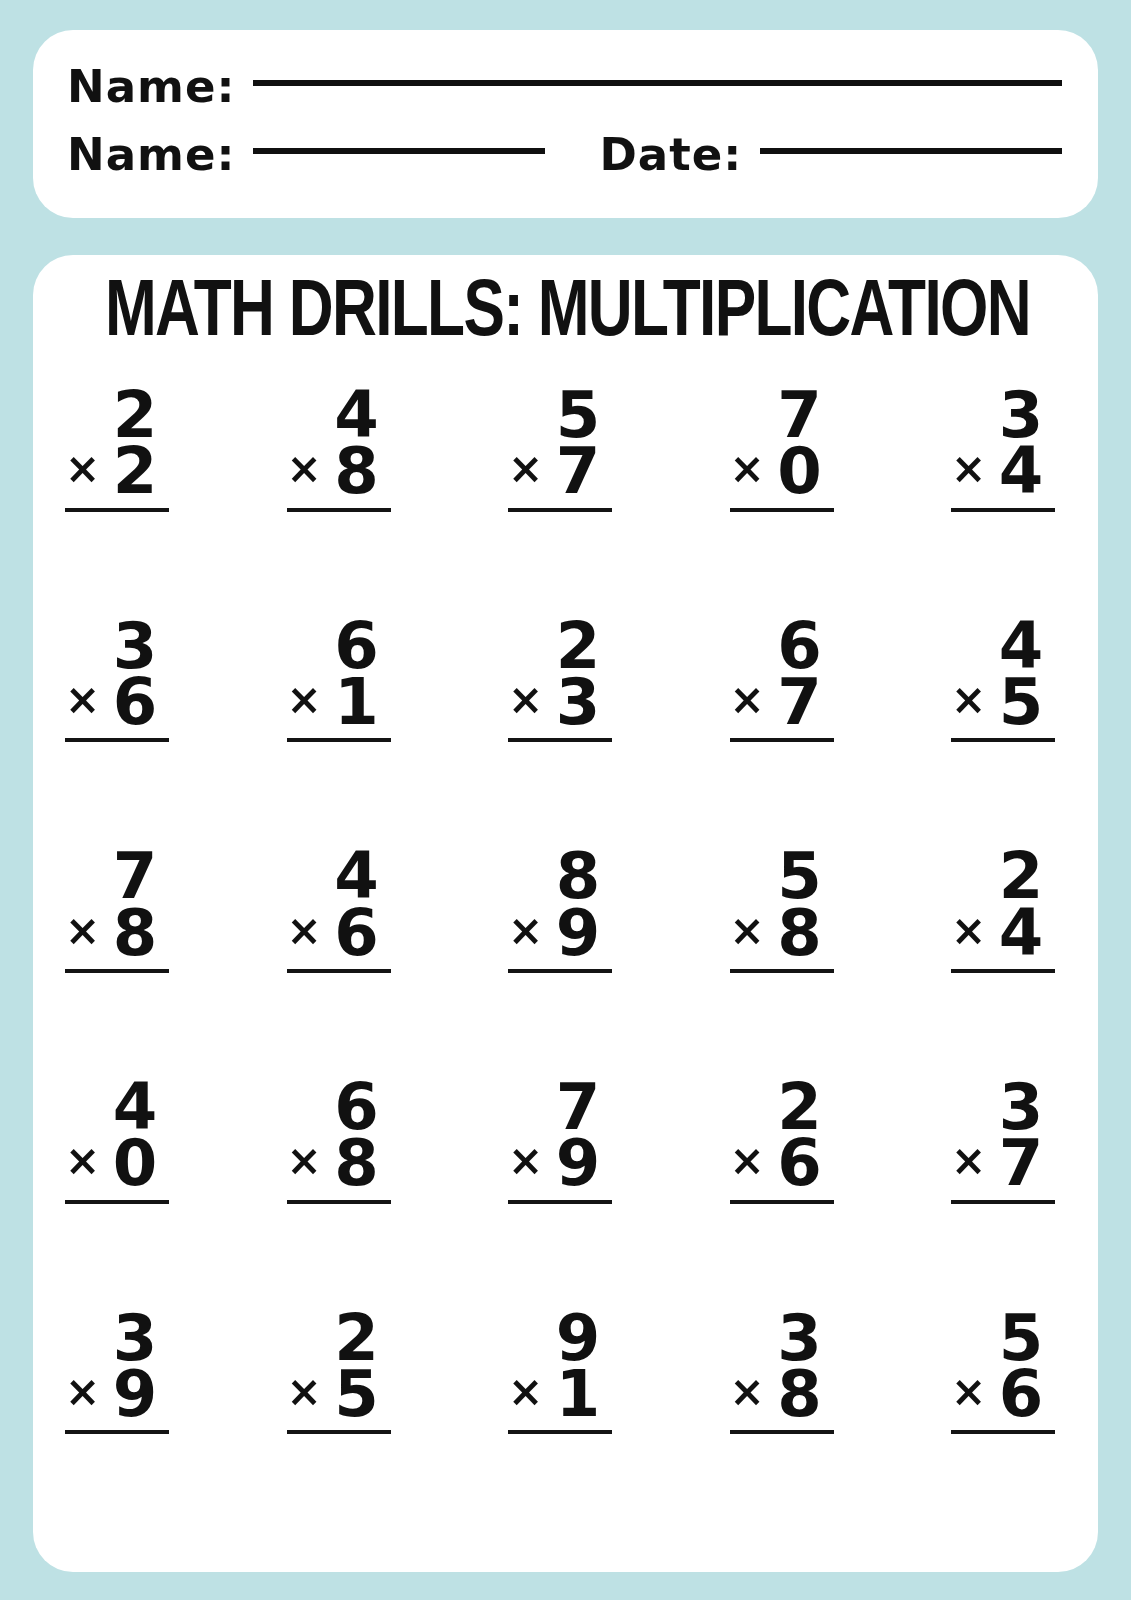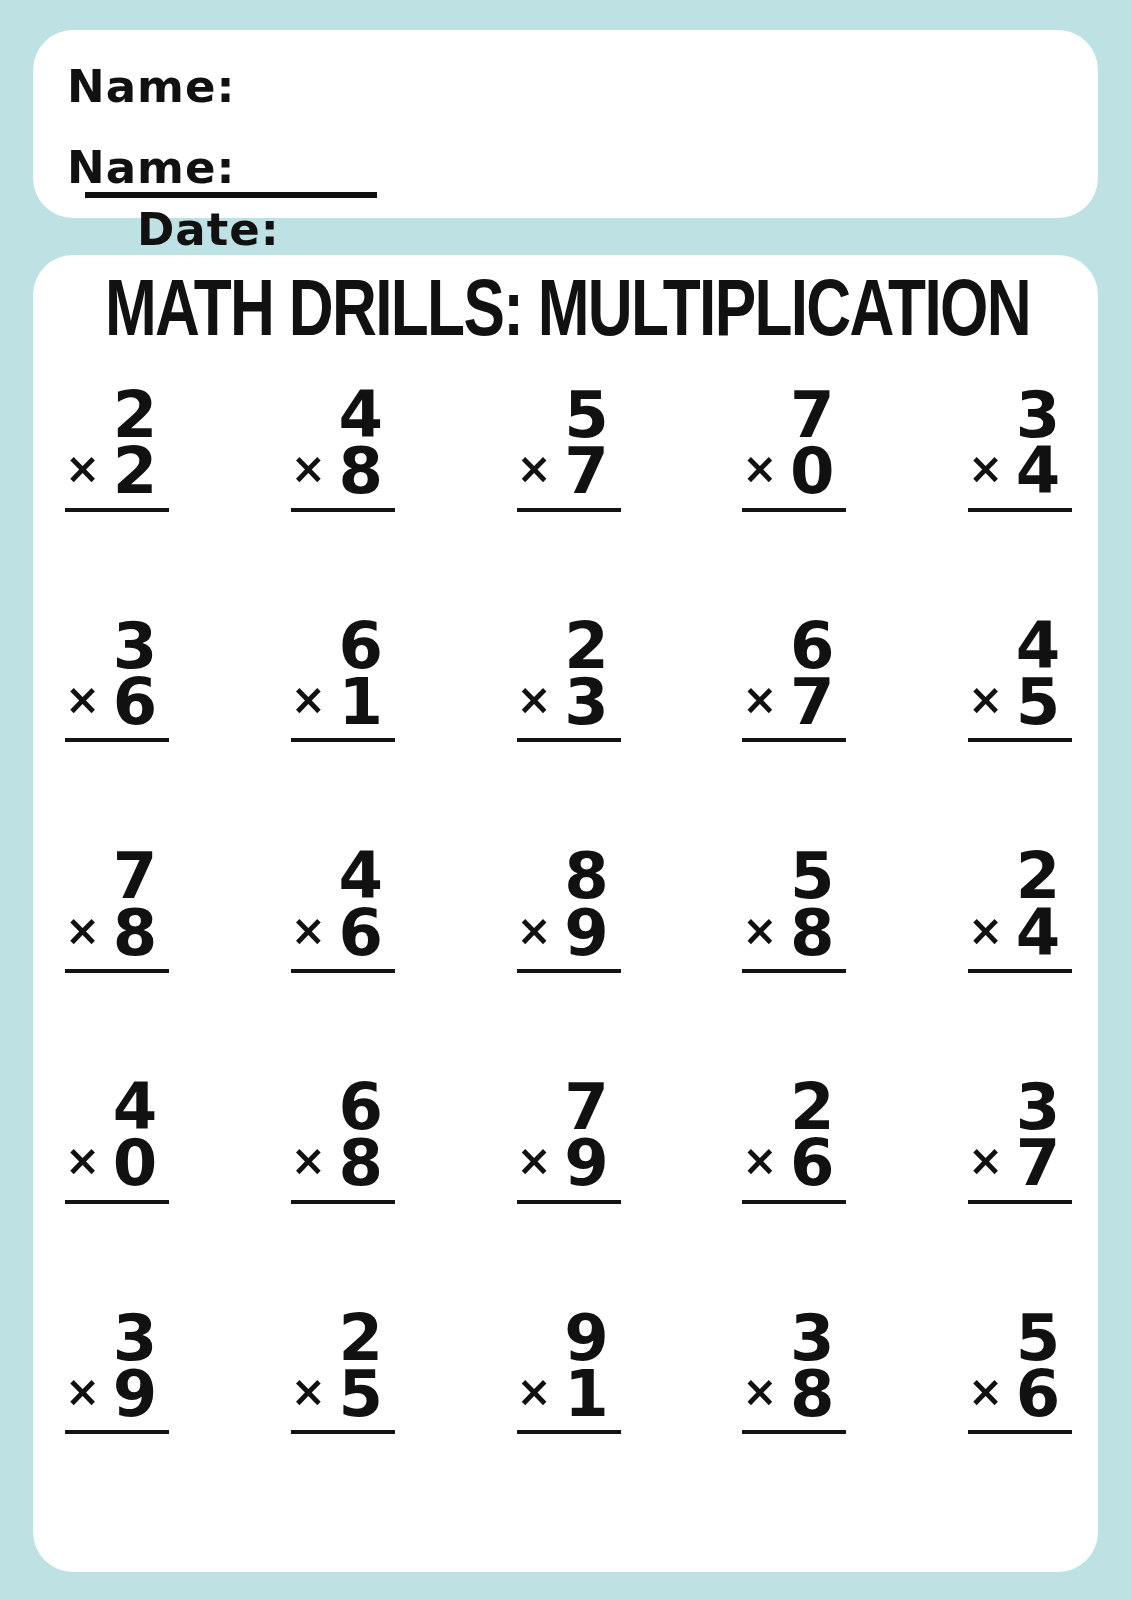--- a/index.html
+++ b/index.html
@@ -22,41 +22,41 @@
     border-radius: 40px;
   }
   .header-panel {
     top: 30px;
     height: 188px;
     padding: 32px 36px 0 34px;
   }
   .main-panel {
     top: 255px;
     height: 1317px;
-    padding: 8px 18px 0 30px;
+    padding: 8px 35px 0 30px;
   }
 
   
-  .hrow { display: flex; align-items: flex-start; flex-direction: column; }
+  .hrow { display: flex; align-items: center; }
   .hrow + .hrow { margin-top: 18px; }
   .hlabel {
     font-size: 45px;
     font-weight: bold;
     line-height: 1.1;
     letter-spacing: 1px;
     white-space: nowrap;
   }
   .hline {
     border-bottom: 6px solid #101010;
     margin-bottom: 7px;
     margin-left: 18px;
   }
   .hline-name { flex: 1; }
   .hline-class { width: 292px; }
-  .date-label { margin-left: 70px; }
+  .date-label { margin-left: 54px; }
   .hline-date { flex: 1; }
 
   
   .title {
     font-family: "Liberation Sans", sans-serif;
     font-size: 74px;
     font-weight: bold;
     letter-spacing: -2px;
     white-space: nowrap;
     line-height: 1.0;

